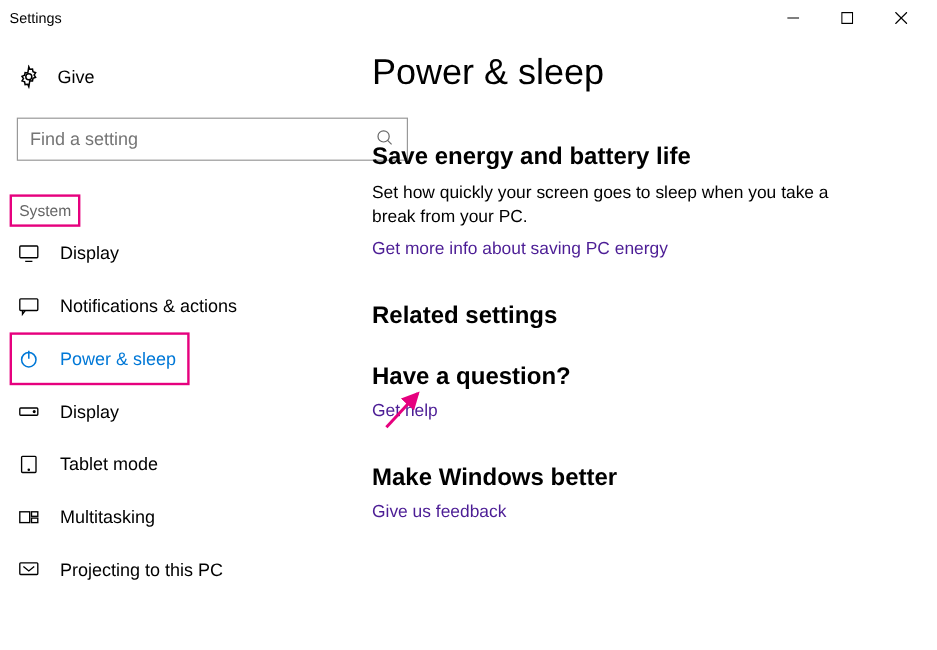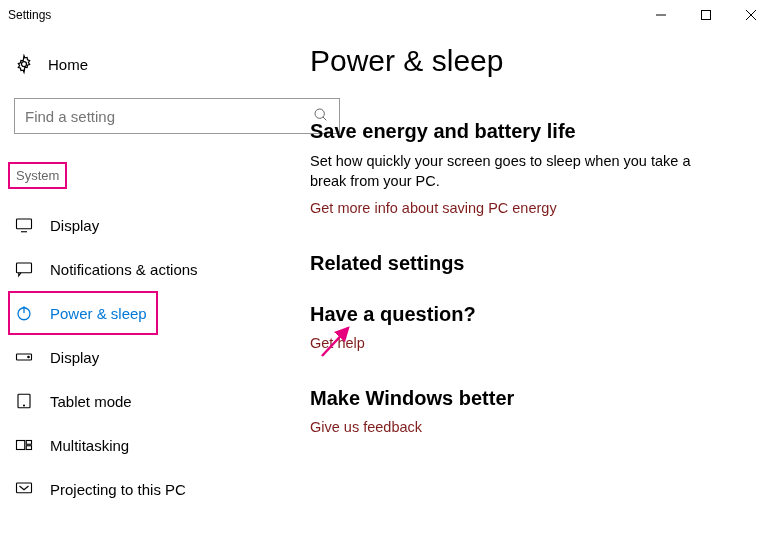--- a/index.html
+++ b/index.html
@@ -68,21 +68,21 @@
     background: transparent;
   }
   .search-box .sicon { color: #666; font-size: 14px; }
   .cat-heading {
     font-size: 13px;
     color: #666;
     padding: 4px 6px;
     display: inline-block;
     border: 2px solid #E6007E;
     margin-left: -6px;
-    margin-bottom: 14px;
+    margin-bottom: 0;
   }
   .nav-item {
     display: flex;
     align-items: center;
     height: 44px;
     gap: 16px;
     font-size: 15px;
     color: #000;
   }
   .nav-item .icon { width: 20px; display:flex; align-items:center; justify-content:center; }
@@ -112,21 +112,21 @@
   .main h2:first-of-type { margin-top: 0; }
   .desc {
     font-size: 14.5px;
     color: #000000;
     line-height: 1.38;
     margin-bottom: 8px;
     max-width: 400px;
   }
   .link {
     font-size: 14.5px;
-    color: #7f1d1d;
+    color: #4c1d95;
     margin-bottom: 8px;
     display: inline-block;
   }
   .arrow {
     position: absolute;
     left: 318px;
     top: 320px;
     pointer-events: none;
   }
 </style>
@@ -156,21 +156,21 @@
 
 <div class="content">
   <div class="sidebar">
     <div class="home-row">
       <span class="icon">
         <svg width="20" height="20" viewBox="0 0 24 24" fill="none" stroke="#000" stroke-width="1.5">
             <circle cx="12" cy="12" r="3"></circle>
             <path d="M12 2l1 2.5 2.7-0.3 0.5 2.7 2.6 1-1.5 2.3 1.5 2.3-2.6 1-0.5 2.7-2.7-0.3L12 22l-1-2.5-2.7 0.3-0.5-2.7-2.6-1 1.5-2.3-1.5-2.3 2.6-1 0.5-2.7 2.7 0.3z"></path>
           </svg>
       </span>
-      <span>Home</span>
+      <span>Give</span>
     </div>
 
     <div class="search-box">
       <input placeholder="Find a setting" style="">
       <span class="sicon">
         <svg width="16" height="16" viewBox="0 0 24 24" fill="none" stroke="#666" stroke-width="1.5">
             <circle cx="10" cy="10" r="7"></circle>
             <line x1="20" y1="20" x2="15" y2="15"></line>
           </svg>
       </span>

